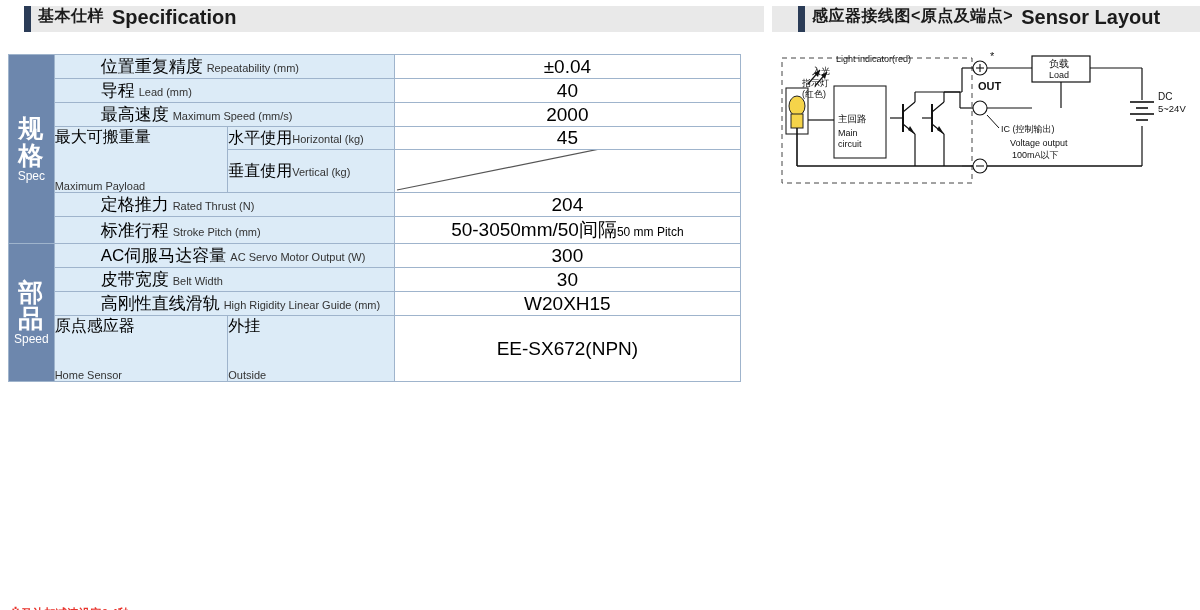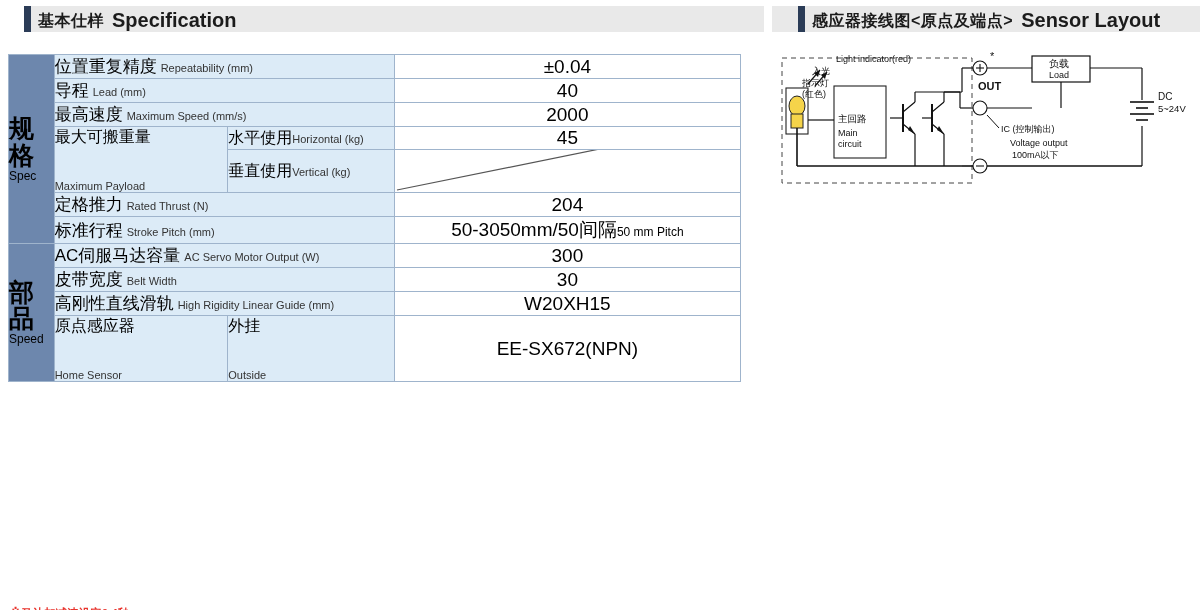--- a/index.html
+++ b/index.html
@@ -5,44 +5,44 @@
   html,body{margin:0;padding:0;}
   body{
     width:1200px;height:610px;
     background:#ffffff;
     font-family:"Liberation Sans","DejaVu Sans",sans-serif;
     color:#231f20;
     position:relative;
     overflow:hidden;
   }
   
-  .hdr{position:absolute;display:flex;align-items:flex-end;height:26px;}
+  .hdr{position:absolute;display:flex;align-items:flex-start;height:26px;}
   .hdr .bar{width:7px;height:26px;background:#2b3c57;margin-right:7px;}
   .hdr .bg{position:absolute;left:0;top:0;height:26px;background:#e9e9e9;z-index:-1;}
   .hdr .cn{font-size:16px;font-weight:bold;color:#1b1b1b;letter-spacing:.5px;}
   .hdr .en{font-size:20px;font-weight:bold;color:#1b1b1b;margin-left:8px;}
 
   #spec-header{left:24px;top:6px;width:740px;}
   #spec-header .bg{width:740px;}
   #sensor-header{left:772px;top:6px;width:408px;padding-left:26px;}
   #sensor-header .bg{width:428px;}
 
   
   #spec-table{position:absolute;left:8px;top:54px;width:733px;border-collapse:collapse;}
   #spec-table td{border:1px solid #9fb4cc;padding:0;vertical-align:middle;}
   .side{
-    width:44px;background:#6d87ad;color:#000000;text-align:left;
+    width:44px;background:#6d87ad;color:#ffffff;text-align:center;
     font-weight:bold;line-height:1.05;
   }
   .side .big{font-size:25px;display:block;letter-spacing:1px;}
   .side .small{font-size:12px;display:block;font-weight:normal;margin-top:2px;}
   .lbl{
     background:#dcebf7;padding:6px 10px;white-space:nowrap;
   }
-  .lbl .cn{font-size:17px;color:#000;}
+  .lbl .cn{font-size:17px;color:#000;padding-left:46px;}
   .lbl .en{font-size:11px;color:#333;margin-left:4px;}
   .lbl2{
     background:#dcebf7;padding:6px 8px;white-space:nowrap;
   }
   .lbl2 .cn{font-size:16px;color:#000;}
   .lbl2 .en{font-size:11px;color:#333;margin-top:32px;}
   .val{
     background:#fff;text-align:center;font-size:19px;color:#000;
     padding:8px 6px;white-space:nowrap;
   }

